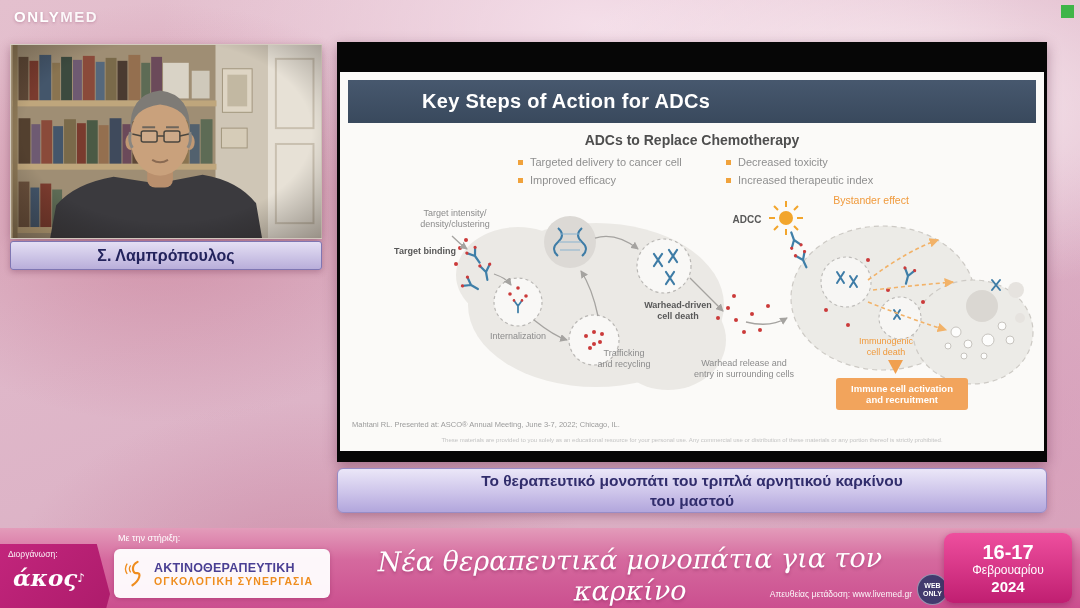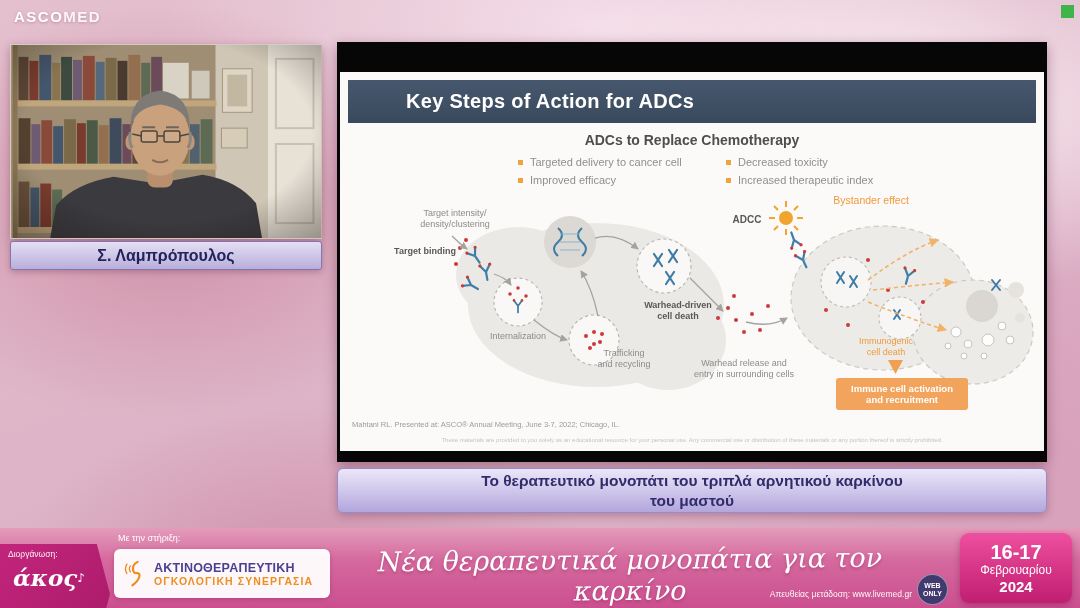--- a/index.html
+++ b/index.html
@@ -19,21 +19,21 @@
   .logo .med{font-weight:700;opacity:.88}
   .green-dot{position:absolute;right:6px;top:5px;width:13px;height:13px;background:#3fb549}
 
   .webcam{position:absolute;left:10px;top:44px;width:312px;height:195px;border:1px solid rgba(255,255,255,.55);box-shadow:0 3px 9px rgba(90,30,60,.35);background:#9f8e74}
   .webcam svg{display:block}
 
   .nameplate{position:absolute;left:10px;top:241px;width:312px;height:29px;background:linear-gradient(180deg,#e4dff4,#b9aeda);border:1px solid #7f76b2;border-radius:3px;display:flex;align-items:center;justify-content:center;font-size:16px;font-weight:700;color:#23235c;box-shadow:0 2px 6px rgba(90,30,60,.3)}
 
   .slide-panel{position:absolute;left:337px;top:42px;width:710px;height:420px;background:#060606;box-shadow:0 4px 12px rgba(80,25,55,.4)}
   .slide{position:absolute;left:3px;right:3px;top:30px;bottom:11px;background:#fbfaf8}
-  .slide-header{position:absolute;left:8px;right:8px;top:8px;height:43px;background:linear-gradient(180deg,#47586e,#39495d);color:#fff;font-size:20px;font-weight:700;line-height:43px;padding-left:58px;letter-spacing:.3px}
+  .slide-header{position:absolute;left:8px;right:8px;top:8px;height:43px;background:linear-gradient(180deg,#47586e,#39495d);color:#fff;font-size:20px;font-weight:700;line-height:43px;padding-left:74px;letter-spacing:.3px}
   .slide-subtitle{position:absolute;top:60px;left:0;right:0;text-align:center;font-size:14px;font-weight:700;color:#4e4e4e}
   .bullets{position:absolute;top:84px;font-size:11px;color:#8f8f8f}
   .brow{display:flex;margin-bottom:6px}
   .bdot{width:5px;height:5px;background:#f0a23c;margin:4px 7px 0 0;flex:none}
 
   .diagram{position:absolute;left:8px;top:118px;width:690px;height:250px}
   .diagram svg{position:absolute;left:0;top:0}
   .dlabel{position:absolute;font-size:9px;line-height:10.5px;color:#8c8c8c;text-align:center;white-space:pre-line;transform:translateX(-50%)}
   .dlabel.bold{color:#585858;font-weight:700}
   .dlabel.orangeb{color:#f09a3c;font-weight:400}
@@ -51,30 +51,30 @@
   .org-sub{position:absolute;left:0;right:12px;bottom:9px;text-align:center;font-size:5.5px;letter-spacing:.3px;opacity:.9}
 
   .support-label{position:absolute;left:118px;top:5px;font-size:9px;color:#fff}
   .support-box{position:absolute;left:114px;top:21px;width:216px;height:49px;background:rgba(255,255,255,.95);border-radius:6px;display:flex;align-items:center;padding:8px 8px;gap:6px;box-shadow:0 1px 4px rgba(100,10,60,.25)}
   .support-text .l1{font-size:12.5px;font-weight:700;color:#4a3f93;letter-spacing:.2px}
   .support-text .l2{font-size:10.5px;font-weight:700;color:#ef8d1e;letter-spacing:1.1px}
 
   .event-title{position:absolute;left:335px;top:16px;width:590px;text-align:center;font-family:"DejaVu Serif",serif;font-style:italic;font-size:27px;color:#fff;text-shadow:0 2px 3px rgba(120,30,80,.35);transform:rotate(-.5deg)}
   .broadcast{position:absolute;right:168px;bottom:9px;font-size:8.5px;color:#fff;opacity:.95}
   .webonly{position:absolute;right:132px;bottom:3px;width:31px;height:31px;border-radius:50%;background:#423a6e;border:1px solid rgba(255,255,255,.45);color:#fff;display:flex;align-items:center;justify-content:center;font-size:7px;font-weight:700;line-height:7.5px;white-space:pre-line;text-align:center}
-  .datebox{position:absolute;right:8px;top:5px;width:112px;height:70px;border-radius:9px;background:linear-gradient(180deg,#ee4f9e,#c01e71);color:#fff;display:flex;flex-direction:column;align-items:center;justify-content:center;box-shadow:0 2px 6px rgba(100,10,60,.35)}
+  .datebox{position:absolute;right:8px;top:5px;width:128px;height:70px;border-radius:9px;background:linear-gradient(180deg,#ee4f9e,#c01e71);color:#fff;display:flex;flex-direction:column;align-items:center;justify-content:center;box-shadow:0 2px 6px rgba(100,10,60,.35)}
   .datebox .days{font-size:20px;font-weight:700;line-height:22px}
   .datebox .month{font-size:12px;line-height:15px}
   .datebox .year{font-size:15px;font-weight:700;line-height:18px}
 </style>
 </head>
 <body>
 
 <div class="logo">
-  <span>ASCO</span><span class="med">MED</span>
+  <span>ONLY</span><span class="med">MED</span>
 </div>
 <div class="green-dot"></div>
 
 <div class="webcam">
   <svg viewBox="0 0 312 195" width="312" height="193">
     <rect width="312" height="195" fill="#9f8e74"></rect>
 
     <rect x="205" y="0" width="107" height="195" fill="#cfc6b6"></rect>
     <rect x="258" y="0" width="54" height="195" fill="#e7e1d6"></rect>
     <rect x="266" y="14" width="38" height="70" fill="none" stroke="#c9c0b0" stroke-width="2"></rect>

